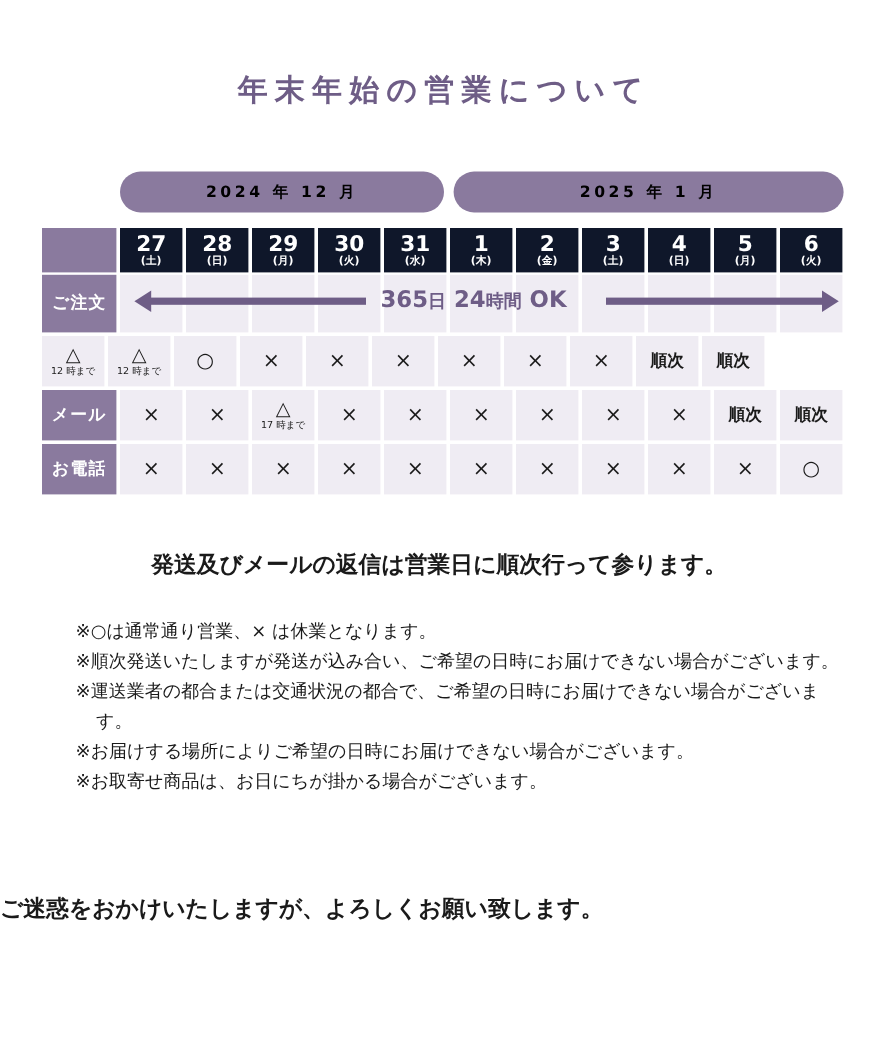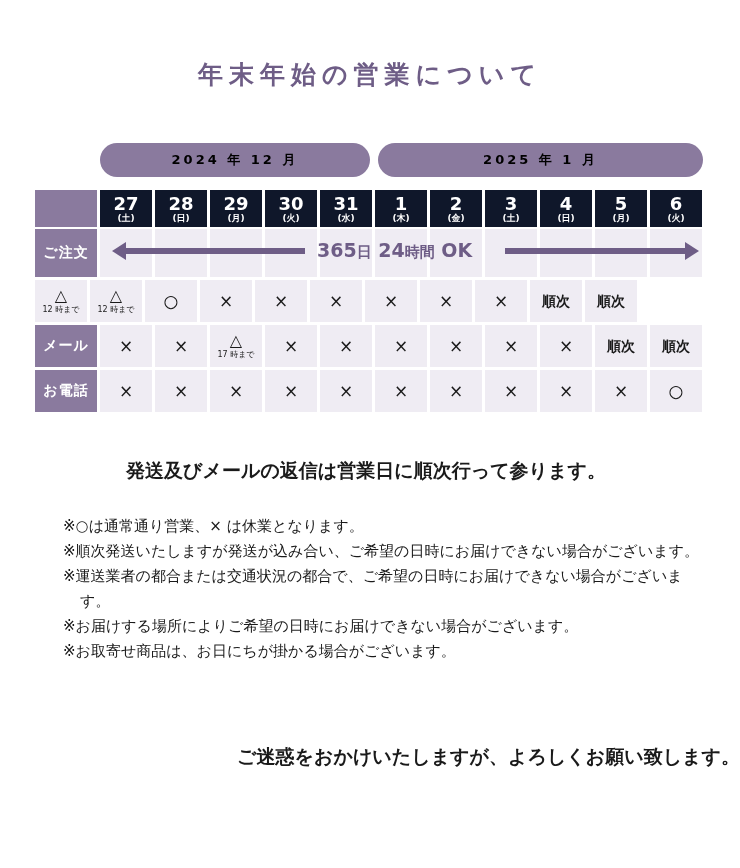--- a/index.html
+++ b/index.html
@@ -59,21 +59,21 @@
   .arrow-right { position: absolute; left: 585px; top: 13px; width: 0; height: 0;
     border-top: 9px solid transparent; border-bottom: 9px solid transparent; border-left: 14px solid #6e5d86; }
 
   .lead {
     position: absolute; top: 458px; left: 0; width: 732px; text-align: center;
     font-size: 19px; font-weight: bold; color: #1a1a1a;
   }
   .notes { position: absolute; top: 514px; left: 63px; width: 640px; font-size: 15px; line-height: 25px; color: #1a1a1a; }
   .notes .n { padding-left: 17px; text-indent: -17px; }
   .closing {
-    position: absolute; top: 744px; left: 0; width: 740px; text-align: right;
+    position: absolute; top: 744px; left: 0; width: 740px; text-align: left;
     font-size: 19px; font-weight: bold; color: #1a1a1a;
   }
 </style>
 </head>
 <body>
 
 <h1 class="title">年末年始の営業について</h1>
 
 <div class="month-pill dec">2024 年 12 月</div>
 <div class="month-pill jan">2025 年 1 月</div>

